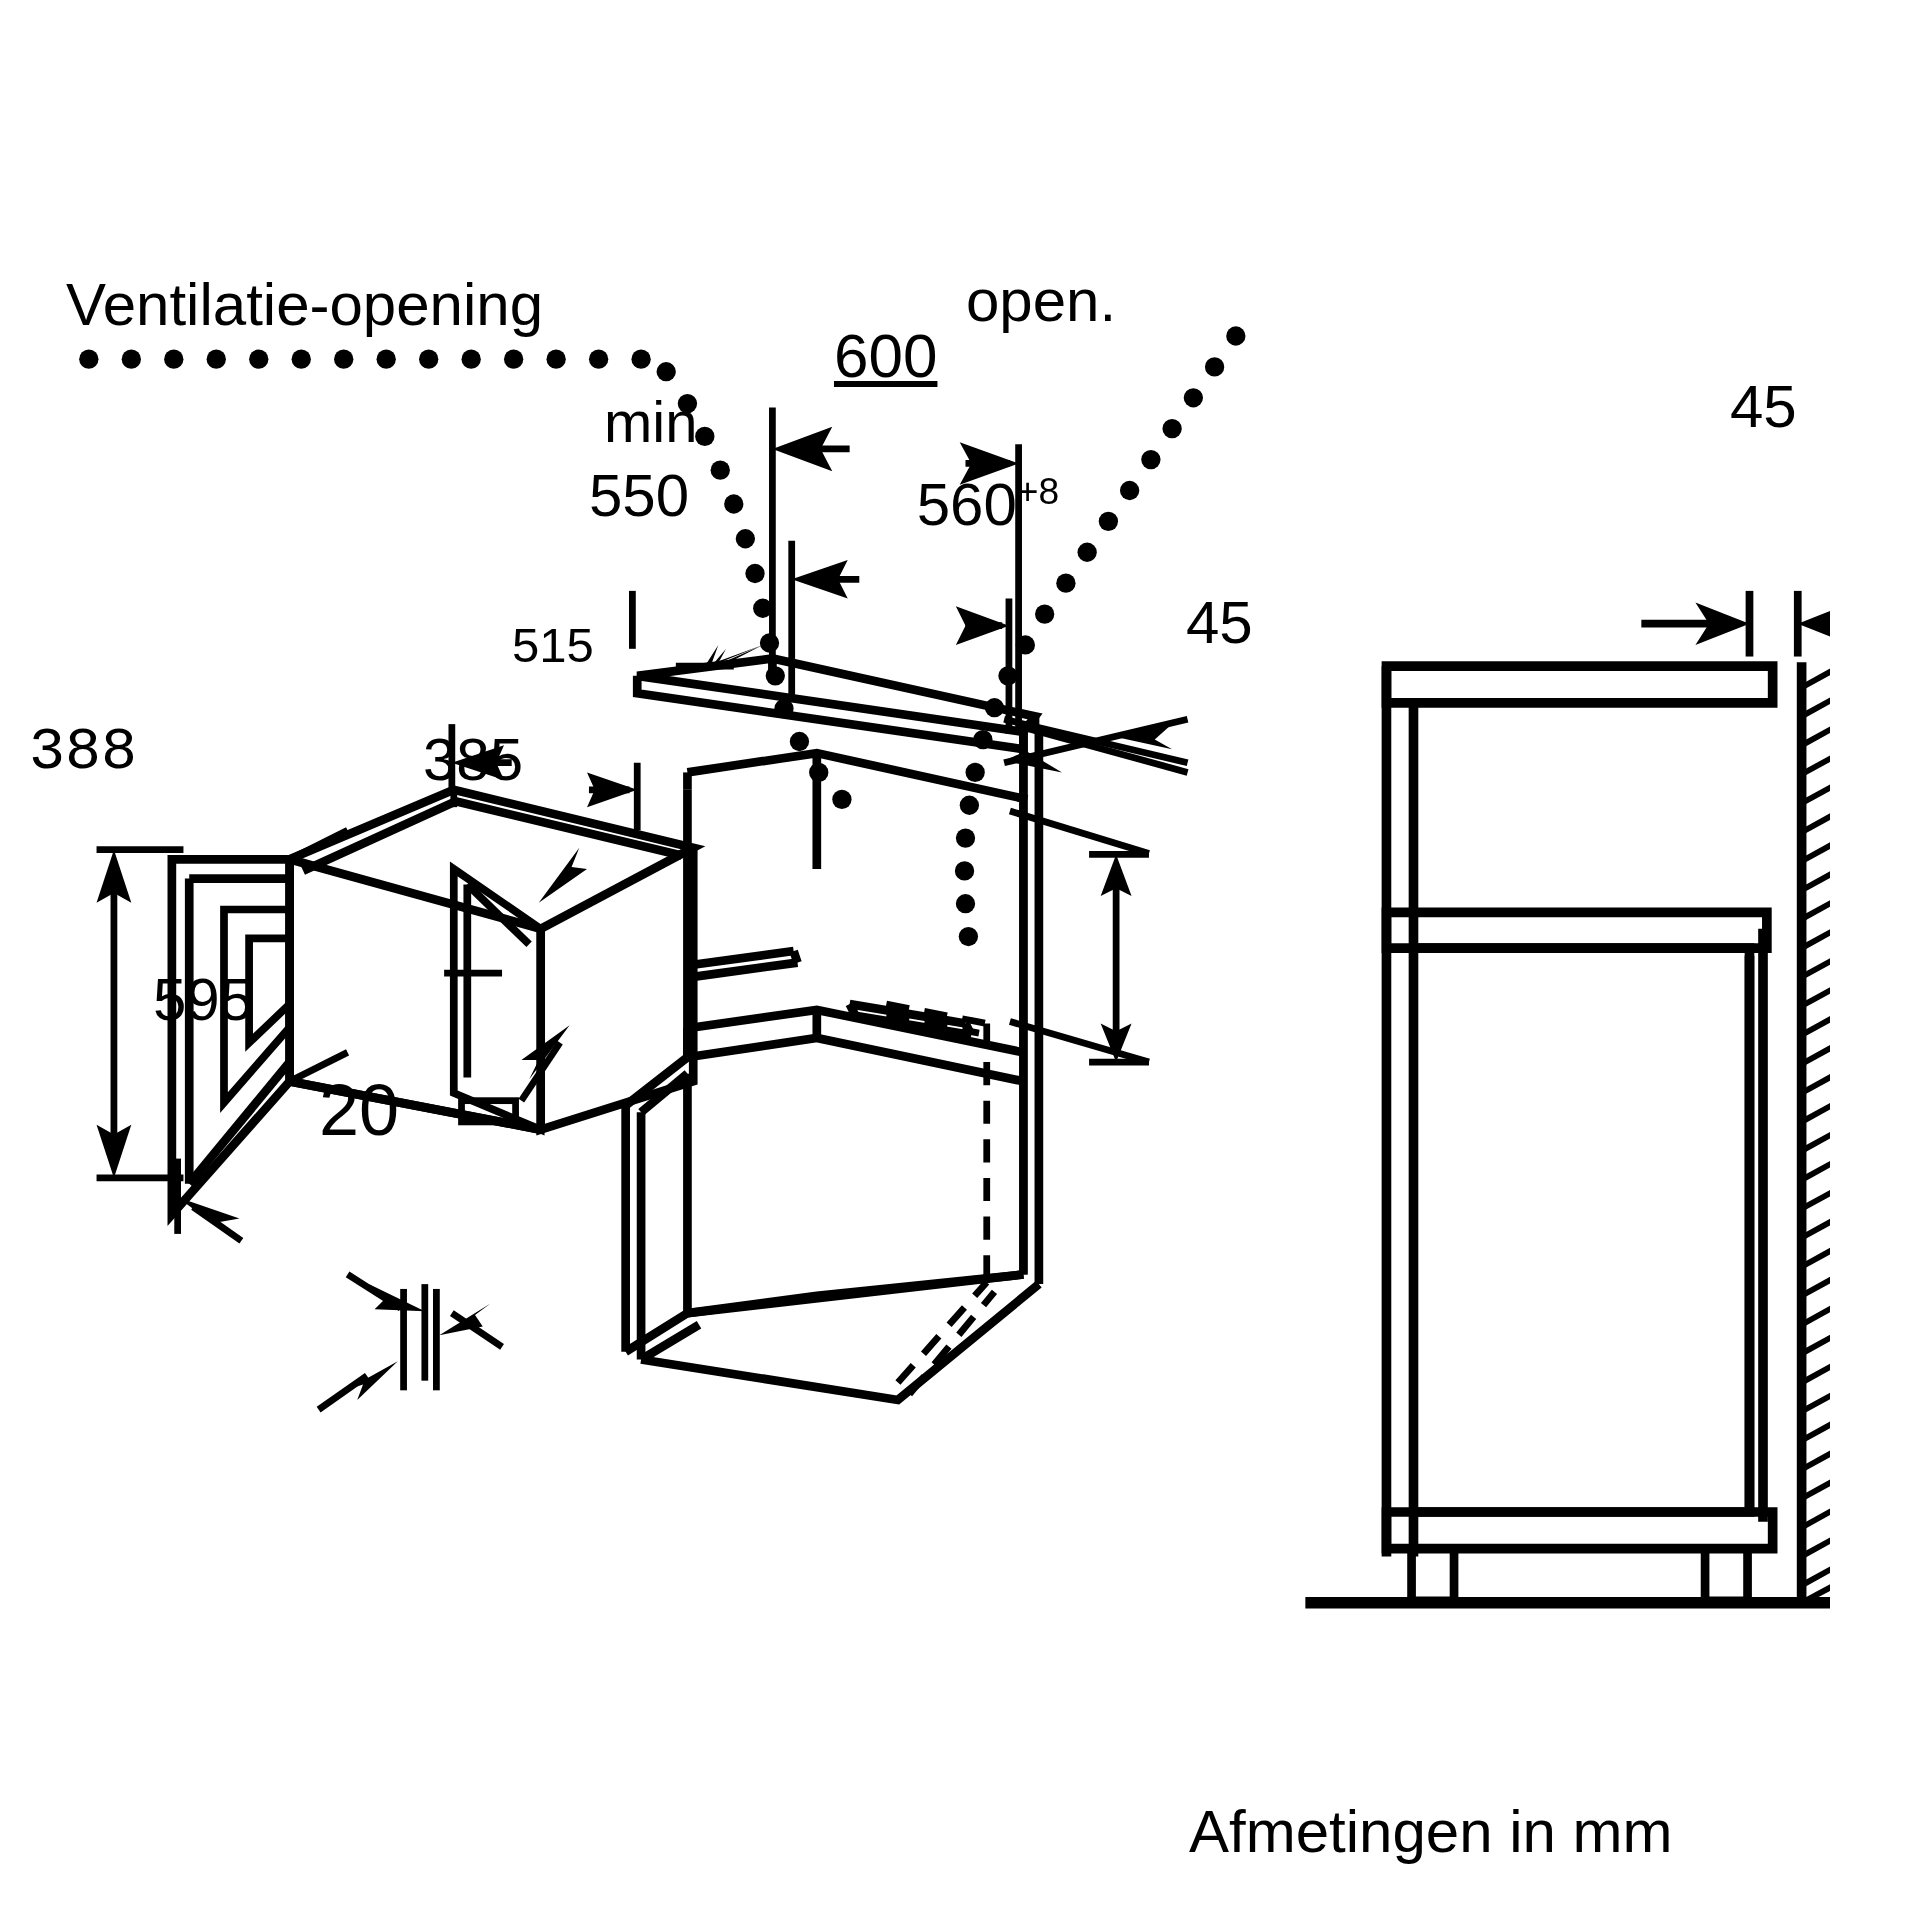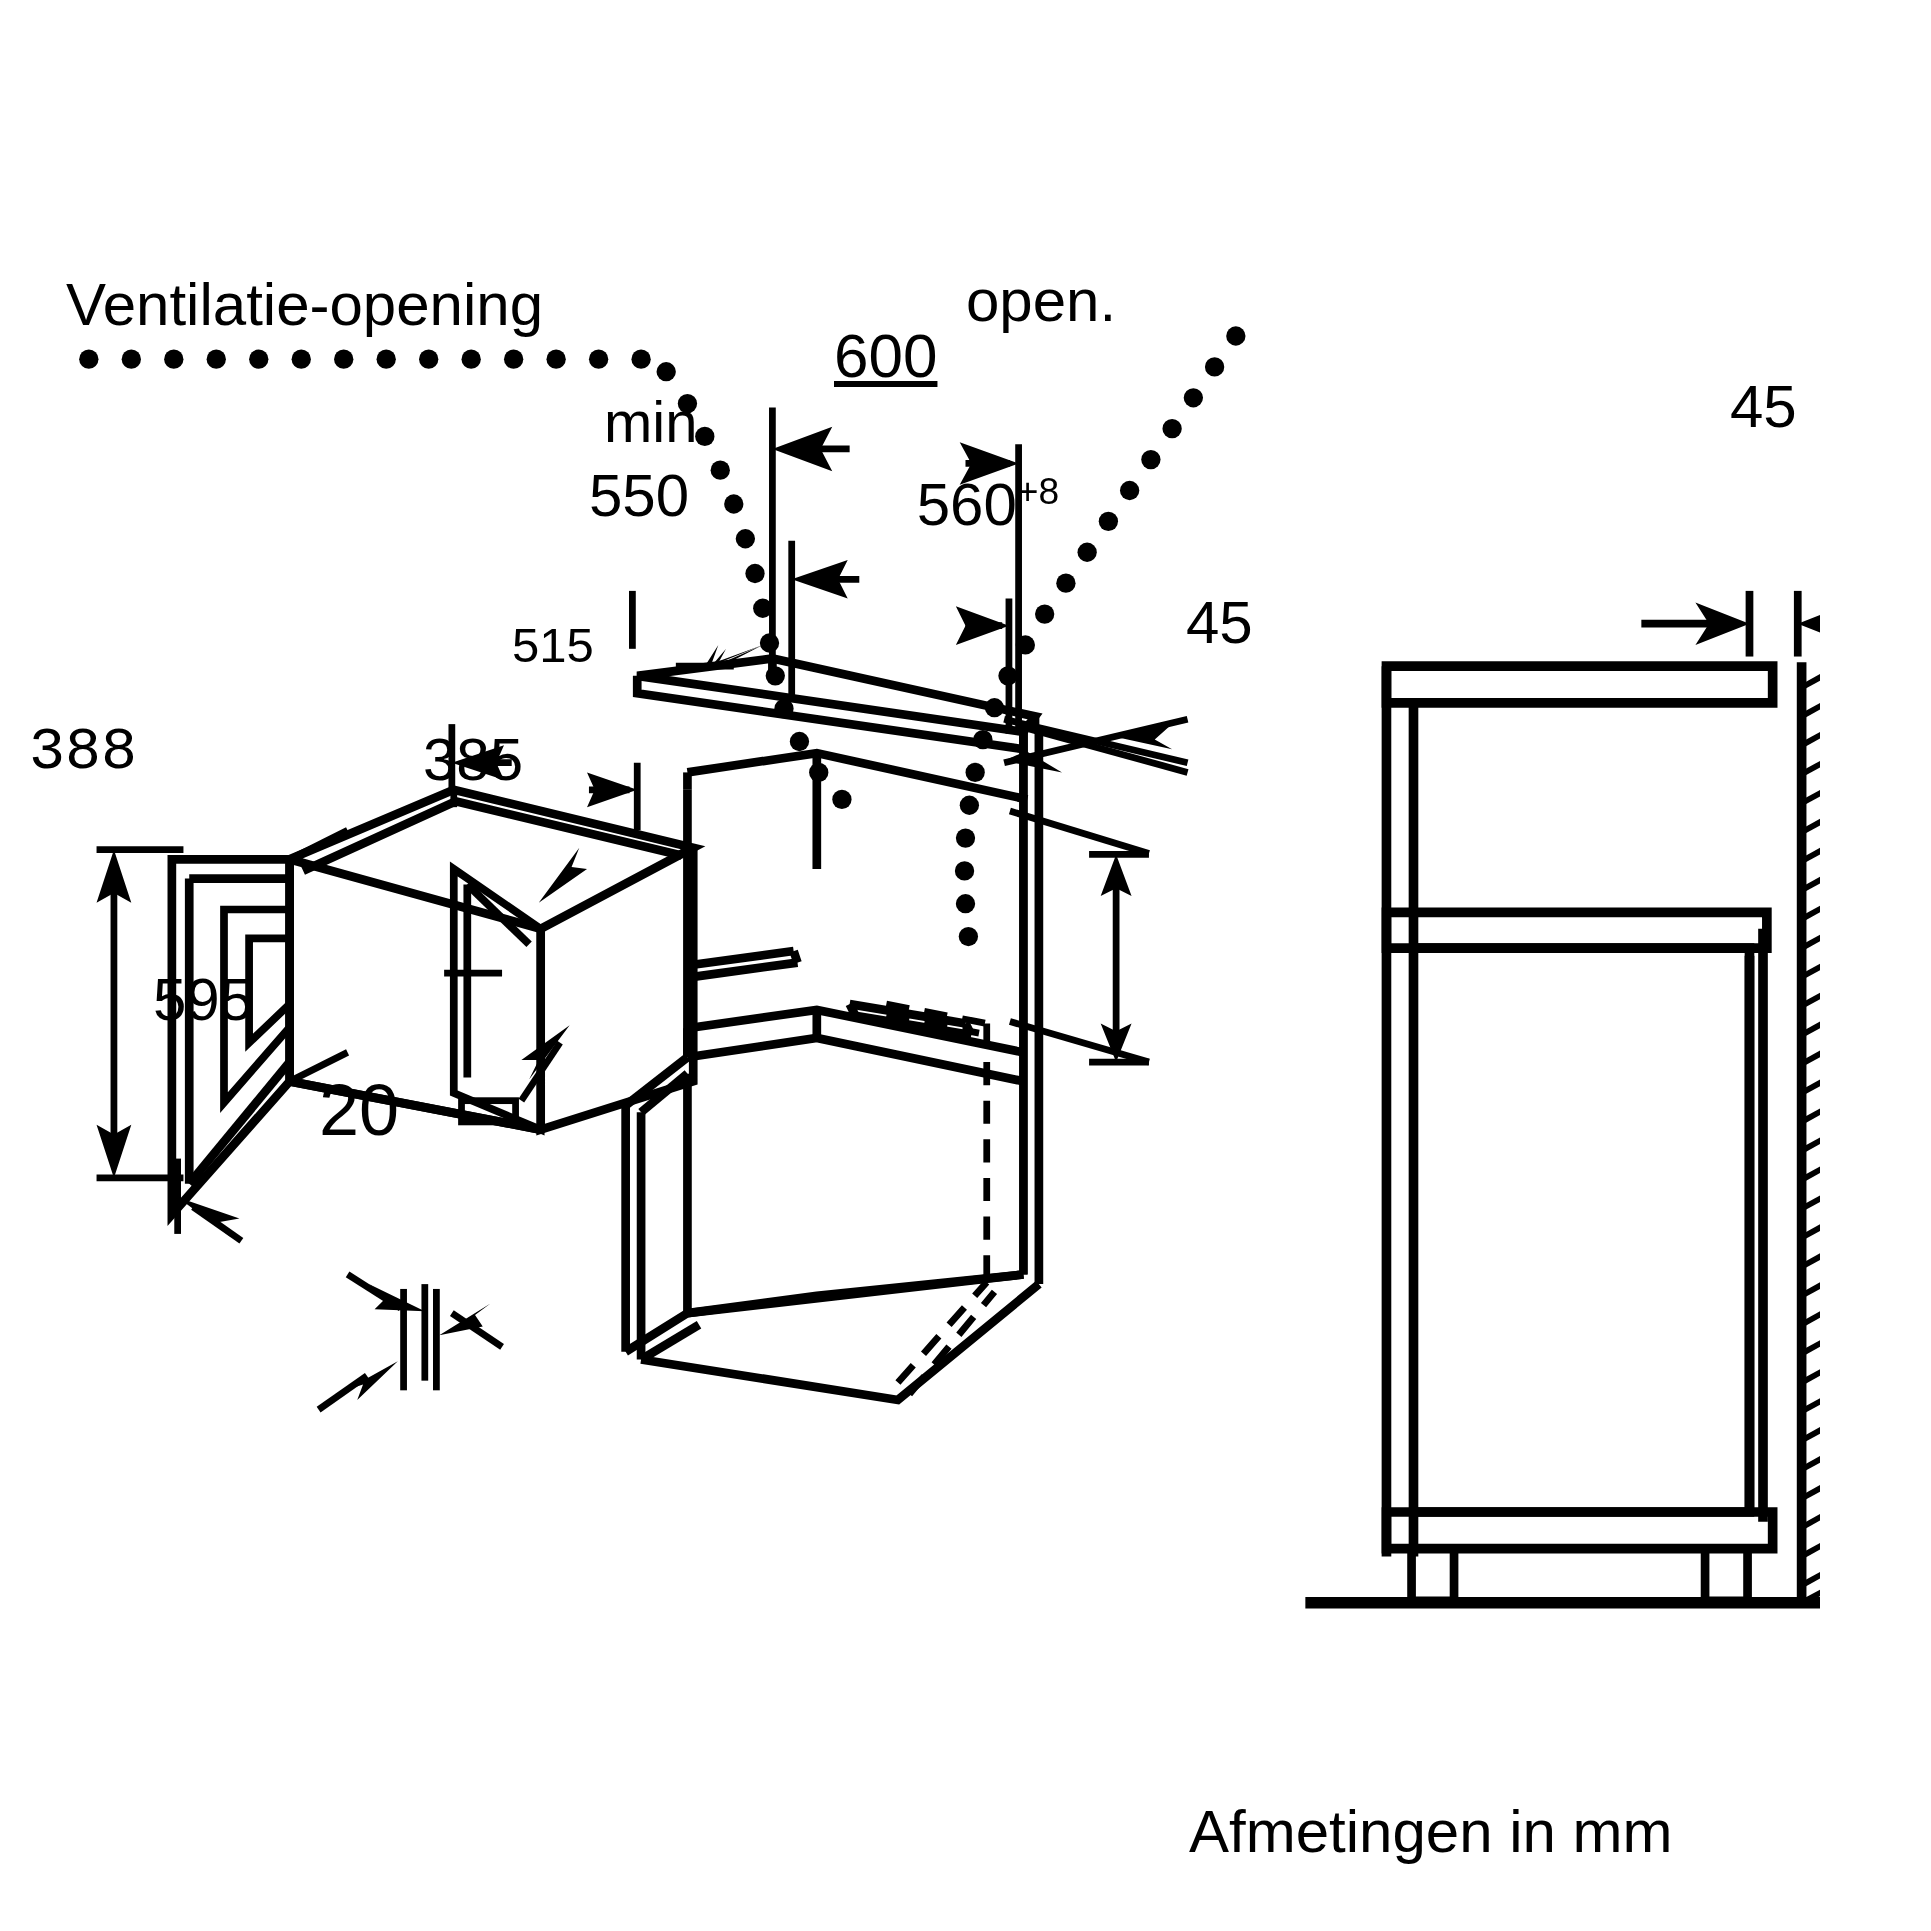--- a/index.html
+++ b/index.html
@@ -8,20 +8,21 @@
     background: #ffffff;
   }
   #page {
     position: relative;
     width: 1820px;
     height: 1931px;
     background: #ffffff;
     font-family: "Liberation Sans", sans-serif;
     color: #000000;
     overflow: hidden;
+    padding-left: 10px;
   }
   .lbl {
     position: absolute;
     color: #000;
     font-family: "Liberation Sans", sans-serif;
     white-space: pre;
     line-height: 1.12;
   }
   .lbl sup {
     font-size: 0.62em;

